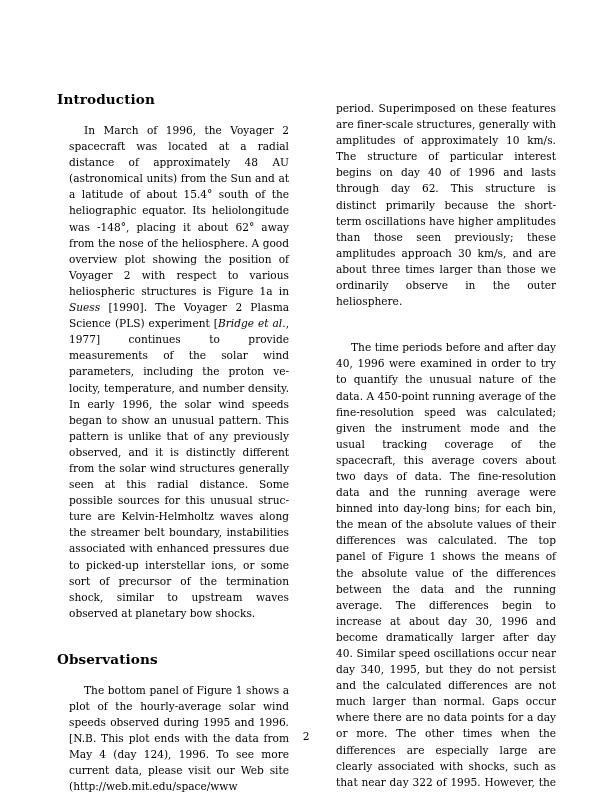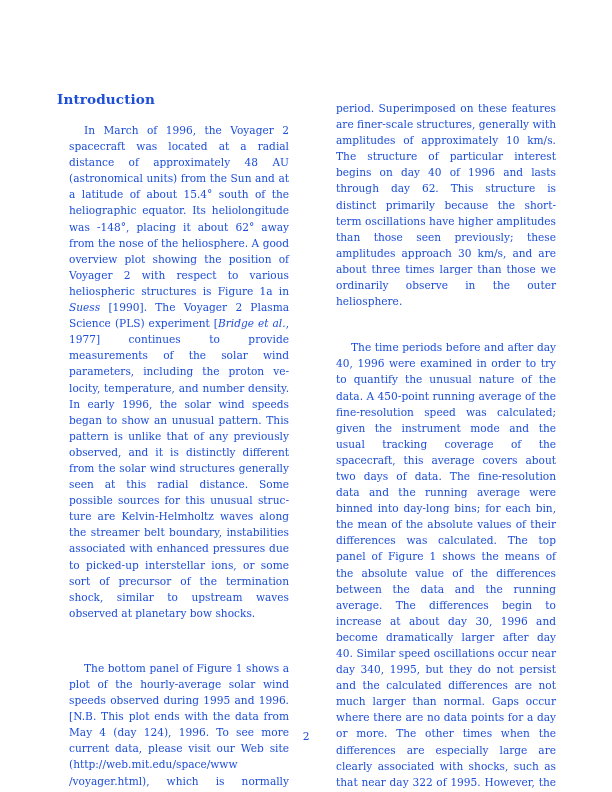--- a/index.html
+++ b/index.html
@@ -1,17 +1,17 @@
 <!DOCTYPE html>
 <html><head>
 <meta charset="utf-8">
 <style>
   html, body { margin: 0; padding: 0; background: #ffffff; }
   body { width: 612px; height: 792px; position: relative; overflow: hidden; }
-  .page { position: absolute; left: 0; top: 0; width: 612px; height: 792px; background: #fff; color: #1d4ed8; font-family: "DejaVu Serif", "Liberation Serif", serif; }
+  .page { position: absolute; left: 0; top: 0; width: 612px; height: 792px; background: #fff; color: #000000; font-family: "DejaVu Serif", "Liberation Serif", serif; }
   .col { position: absolute; width: 244px; font-size: 10.6px; line-height: 16.1px; text-align: justify; hyphens: manual; }
   .col-left { left: 57px; top: 88px; }
   .col-right { left: 324px; top: 88px; }
   h2 { margin: 0 0 8px 0; font-size: 13.6px; font-weight: bold; line-height: 22px; font-family: "DejaVu Serif", "Liberation Serif", serif; letter-spacing: 0.1px; }
   p { margin: 12px; text-indent: 15px; }
   p.noindent { text-indent: 0; }
   .gap { height: 6px; }
   .section-gap { height: 15px; }
   em { }
   .pagenum { position: absolute; top: 730px; left: 0; width: 612px; text-align: center; font-size: 10.6px; }
@@ -20,20 +20,21 @@
 <body>
 
 <div class="page">
 
   <div class="col col-left">
     <h2>Introduction</h2>
     <p><span>In March of 1996, the Voyager 2 spacecraft was located at a radial distance of approxi­mately 48 AU (astronomical units) from the Sun and at a latitude of about 15.4° south of the heliographic equator.  Its heliolongitude was -148°, placing it about 62° away from the nose of the heliosphere. A good overview plot showing the position of Voyager 2 with re­spect to various heliospheric structures is Fig­ure 1a in </span><em>Suess</em><span> [1990]. The Voyager 2 Plasma Science (PLS) experiment [</span><em>Bridge et al.</em><span>, 1977] continues to provide measurements of the so­lar wind parameters, including the proton ve­locity, temperature, and number density.  In early 1996, the solar wind speeds began to show an unusual pattern.  This pattern is un­like that of any previously observed, and it is distinctly different from the solar wind struc­tures generally seen at this radial distance. Some possible sources for this unusual struc­ture are Kelvin-Helmholtz waves along the streamer belt boundary, instabilities associ­ated with enhanced pressures due to picked-up interstellar ions, or some sort of precursor of the termination shock, similar to upstream waves observed at planetary bow shocks.</span></p>
 
     <div class="section-gap"></div>
 
+    <h2>Observations</h2>
     <p>The bottom panel of Figure 1 shows a plot of the hourly-average solar wind speeds ob­served during 1995 and 1996. [N.B. This plot ends with the data from May 4 (day 124), 1996.  To see more current data, please visit our Web site (http://web.mit.edu/space/www /voyager.html), which is normally updated to show data within hours of their posting at JPL.] The solar wind shows a progression of sawtooth-like features of varying temporal widths.  The dominant period of the large scale features is close to the solar rotation</p>
   </div>
 
   <div class="col col-right">
     <p class="noindent">period.  Superimposed on these features are finer-scale structures, generally with ampli­tudes of approximately 10 km/s.  The struc­ture of particular interest begins on day 40 of 1996 and lasts through day 62.  This struc­ture is distinct primarily because the short-term oscillations have higher amplitudes than those seen previously; these amplitudes ap­proach 30 km/s, and are about three times larger than those we ordinarily observe in the outer heliosphere.</p>
     <div class="gap"></div>
     <p>The time periods before and after day 40, 1996 were examined in order to try to quan­tify the unusual nature of the data.  A 450-point running average of the fine-resolution speed was calculated; given the instrument mode and the usual tracking coverage of the spacecraft, this average covers about two days of data. The fine-resolution data and the run­ning average were binned into day-long bins; for each bin, the mean of the absolute val­ues of their differences was calculated.  The top panel of Figure 1 shows the means of the absolute value of the differences between the data and the running average.  The differ­ences begin to increase at about day 30, 1996 and become dramatically larger after day 40. Similar speed oscillations occur near day 340, 1995, but they do not persist and the cal­culated differences are not much larger than normal. Gaps occur where there are no data points for a day or more.  The other times when the differences are especially large are clearly associated with shocks, such as that near day 322 of 1995.  However, the general envelope of the differences is never as large as it is from day 40 through day 62.  This figure provides evidence that the feature is discernible quantitatively as well as qualita­tively.</p>
     <div class="gap"></div>
     <p>A closer view of these oscillations is shown in Figure 2.  In all three panels, solid lines</p>
   </div>

